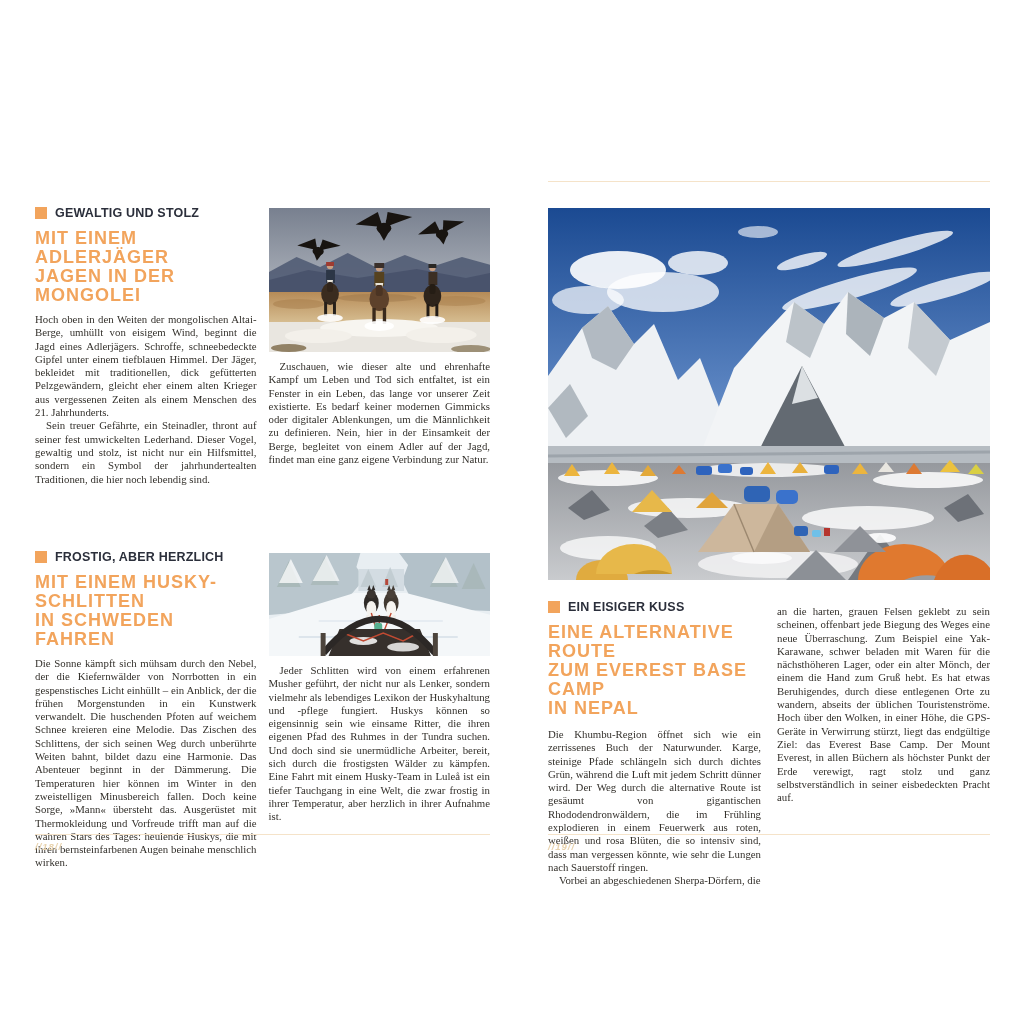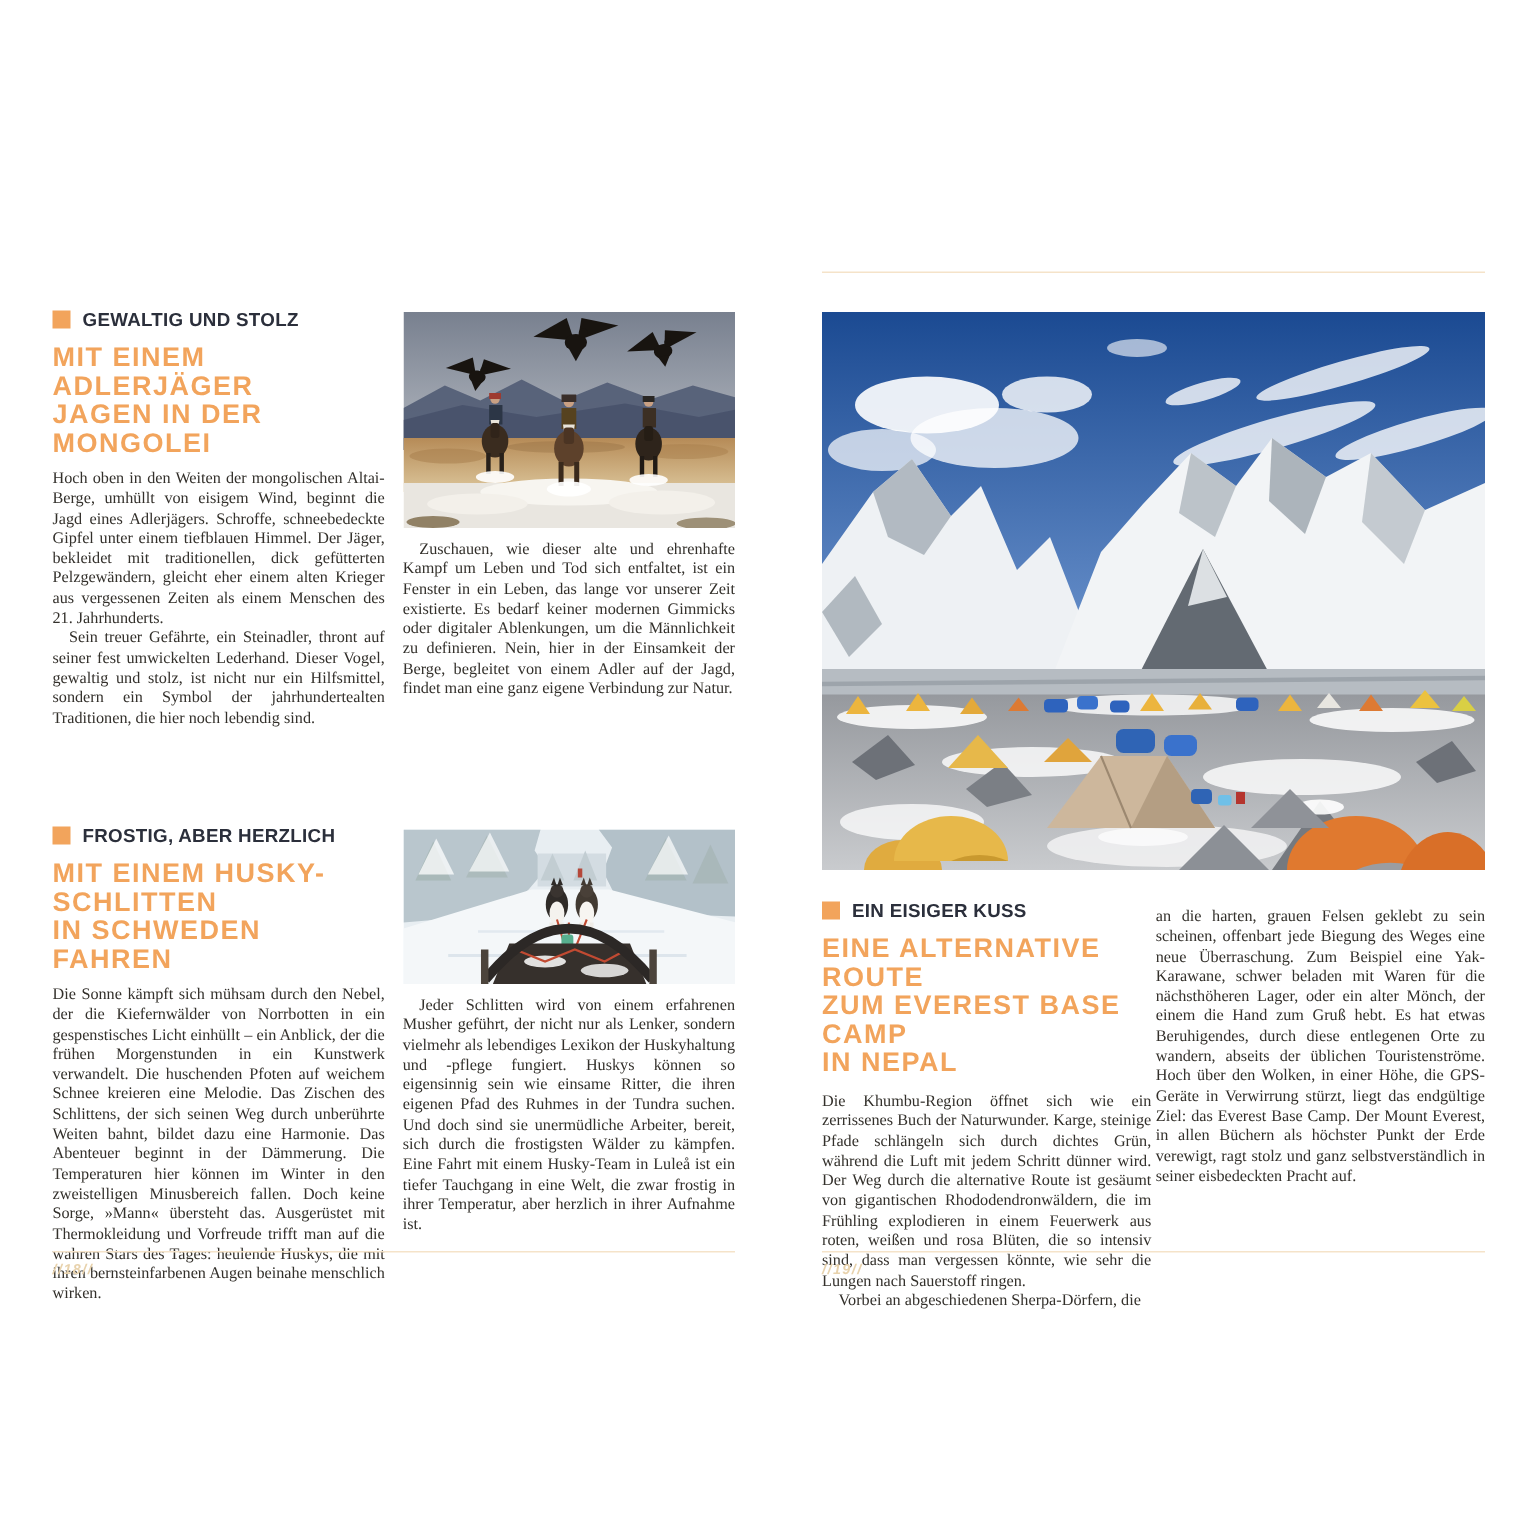--- a/index.html
+++ b/index.html
@@ -21,21 +21,21 @@
   
   .ph{position:absolute;top:0;left:0;right:0;display:flex;align-items:center;gap:9px;
       border-bottom:1px solid var(--rule);padding-bottom:6px;}
   .ph .sq{width:11px;height:11px;background:var(--accent);flex:0 0 auto;}
   .ph .ht{font-size:10.5px;font-weight:bold;letter-spacing:2.2px;color:var(--accent);}
   .rule-top{position:absolute;top:13px;left:0;right:0;border-top:1px solid var(--rule);}
 
   
   .section{position:absolute;left:0;right:0;display:grid;column-gap:12px;}
   #pageL .section{grid-template-columns:1fr 1fr;}
-  #pageR .section{grid-template-columns:1fr 1fr;column-gap:3px;}
+  #pageR .section{grid-template-columns:1fr 1fr;column-gap:16px;}
   #sec-eagle{top:38px;}
   #sec-husky{top:382px;}
   #sec-everest{top:432px;}
 
   .kicker{display:flex;align-items:center;gap:8px;}
   .kicker .sq{width:12px;height:12px;background:var(--accent);flex:0 0 auto;}
   .kicker .kt{font-size:12.5px;font-weight:bold;color:var(--kicker);letter-spacing:0.2px;}
 
   .sec-title{margin:9px 0 0 0;font-size:18px;line-height:19px;font-weight:bold;
              color:var(--accent);letter-spacing:1px;white-space:pre-line;}

